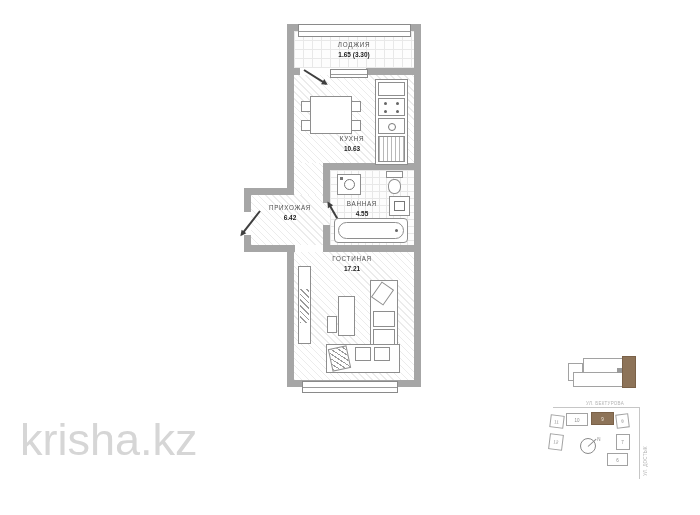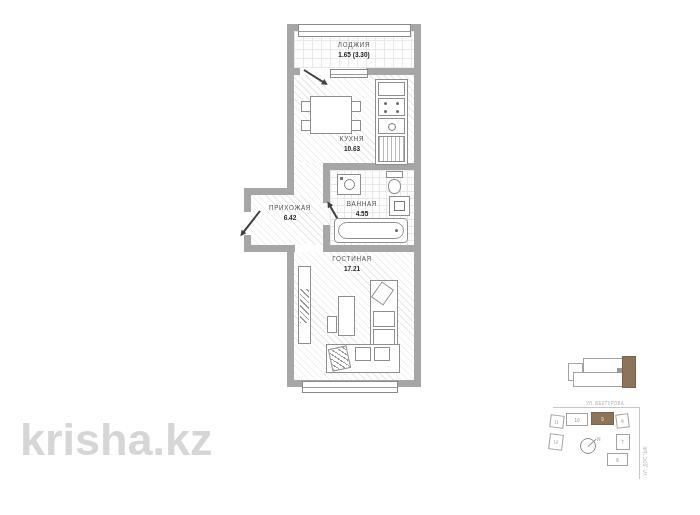--- a/index.html
+++ b/index.html
@@ -23,21 +23,21 @@
   .rarea{font-size:9px;font-weight:bold;color:#1c1c1c;transform:scale(0.72);height:10px;line-height:10px;}
   .dot{position:absolute;width:3px;height:3px;border-radius:50%;background:#666;}
   .vlines{background:repeating-linear-gradient(90deg,#b8b8b8 0 1px,transparent 1px 4px);}
   .diag{background:repeating-linear-gradient(45deg,#9a9a9a 0 1px,transparent 1px 4px);}
   
   #site{left:545px;top:352px;width:135px;height:132px;}
   .sbox{background:#fff;border:1px solid #a2a2a2;display:flex;align-items:center;justify-content:center;}
   .bnum{font-size:9px;color:#8f8f8f;transform:scale(0.5);white-space:nowrap;}
   .street{font-size:9px;color:#b3b3b3;letter-spacing:0.5px;transform:scale(0.5);white-space:nowrap;text-align:center;}
   
-  #wm{left:20px;top:414px;font-size:45px;font-weight:bold;color:#d6d6d6;letter-spacing:0px;}
+  #wm{left:20px;top:414px;font-size:45px;font-weight:normal;color:#d6d6d6;letter-spacing:0px;}
 </style>
 </head>
 <body>
 
 <div id="plan" class="a">
 
   <div class="a grid8" style="left:56px;top:7px;width:120px;height:37px;"></div>
   <div class="a hatch" style="left:56px;top:51px;width:120px;height:88px;"></div>
   <div class="a hatch" style="left:56px;top:139px;width:29px;height:32px;"></div>
   <div class="a hatch" style="left:13px;top:171px;width:79px;height:50px;"></div>

